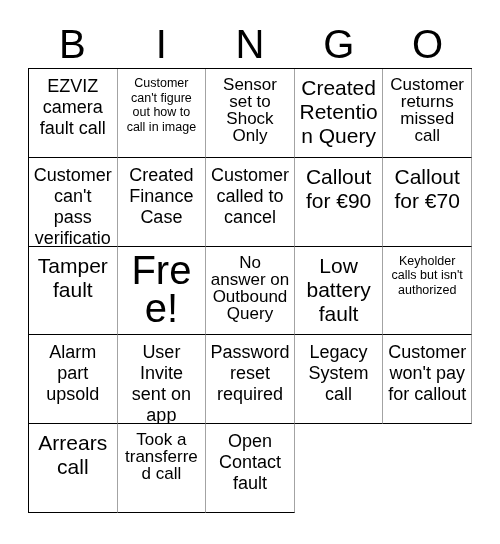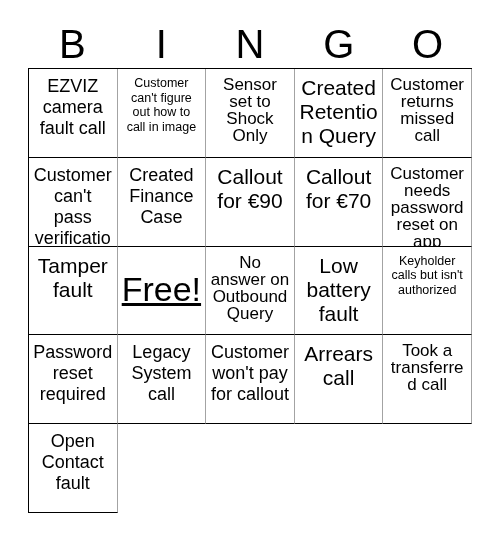--- a/index.html
+++ b/index.html
@@ -66,21 +66,21 @@
   }
   .cell-text {
     display: block;
     width: 100%;
     text-align: center;
     color: #000000;
     word-wrap: break-word;
   }
 
   
-  .sz-xl .cell-text { font-size: 34px; line-height: 38px; text-decoration: underline; }
+  .sz-xl .cell-text { font-size: 40px; line-height: 38px; }
   .sz-lg .cell-text { font-size: 21px; line-height: 24px; }
   .sz-md .cell-text { font-size: 18px; line-height: 21px; }
   .sz-sm .cell-text { font-size: 17px; line-height: 17px; }
   .sz-xs .cell-text { font-size: 12.5px; line-height: 14.5px; }
 
   .cell.free {
     align-items: center;
     padding-top: 0;
   }
 </style>
@@ -112,43 +112,49 @@
       </div>
       <div class="cell sz-sm">
         <span class="cell-text">Customer returns missed call</span>
       </div>
       <div class="cell sz-md">
         <span class="cell-text">Customer can't pass verification</span>
       </div>
       <div class="cell sz-md">
         <span class="cell-text">Created Finance Case</span>
       </div>
+      <div class="cell sz-md">
+        <span class="cell-text">Customer called to cancel</span>
+      </div>
       <div class="cell sz-lg">
         <span class="cell-text">Callout for €90</span>
       </div>
       <div class="cell sz-lg">
         <span class="cell-text">Callout for €70</span>
-      </div>
-      <div class="cell sz-sm">
-        <span class="cell-text">Customer needs password reset on app</span>
       </div>
       <div class="cell sz-lg">
         <span class="cell-text">Tamper fault</span>
       </div>
       <div class="cell sz-xl free">
         <span class="cell-text">Free!</span>
       </div>
       <div class="cell sz-sm">
         <span class="cell-text">No answer on Outbound Query</span>
       </div>
       <div class="cell sz-lg">
         <span class="cell-text">Low battery fault</span>
       </div>
       <div class="cell sz-xs">
         <span class="cell-text">Keyholder calls but isn't authorized</span>
+      </div>
+      <div class="cell sz-md">
+        <span class="cell-text">Alarm part upsold</span>
+      </div>
+      <div class="cell sz-md">
+        <span class="cell-text">User Invite sent on app</span>
       </div>
       <div class="cell sz-md">
         <span class="cell-text">Password reset required</span>
       </div>
       <div class="cell sz-md">
         <span class="cell-text">Legacy System call</span>
       </div>
       <div class="cell sz-md">
         <span class="cell-text">Customer won't pay for callout</span>
       </div>

